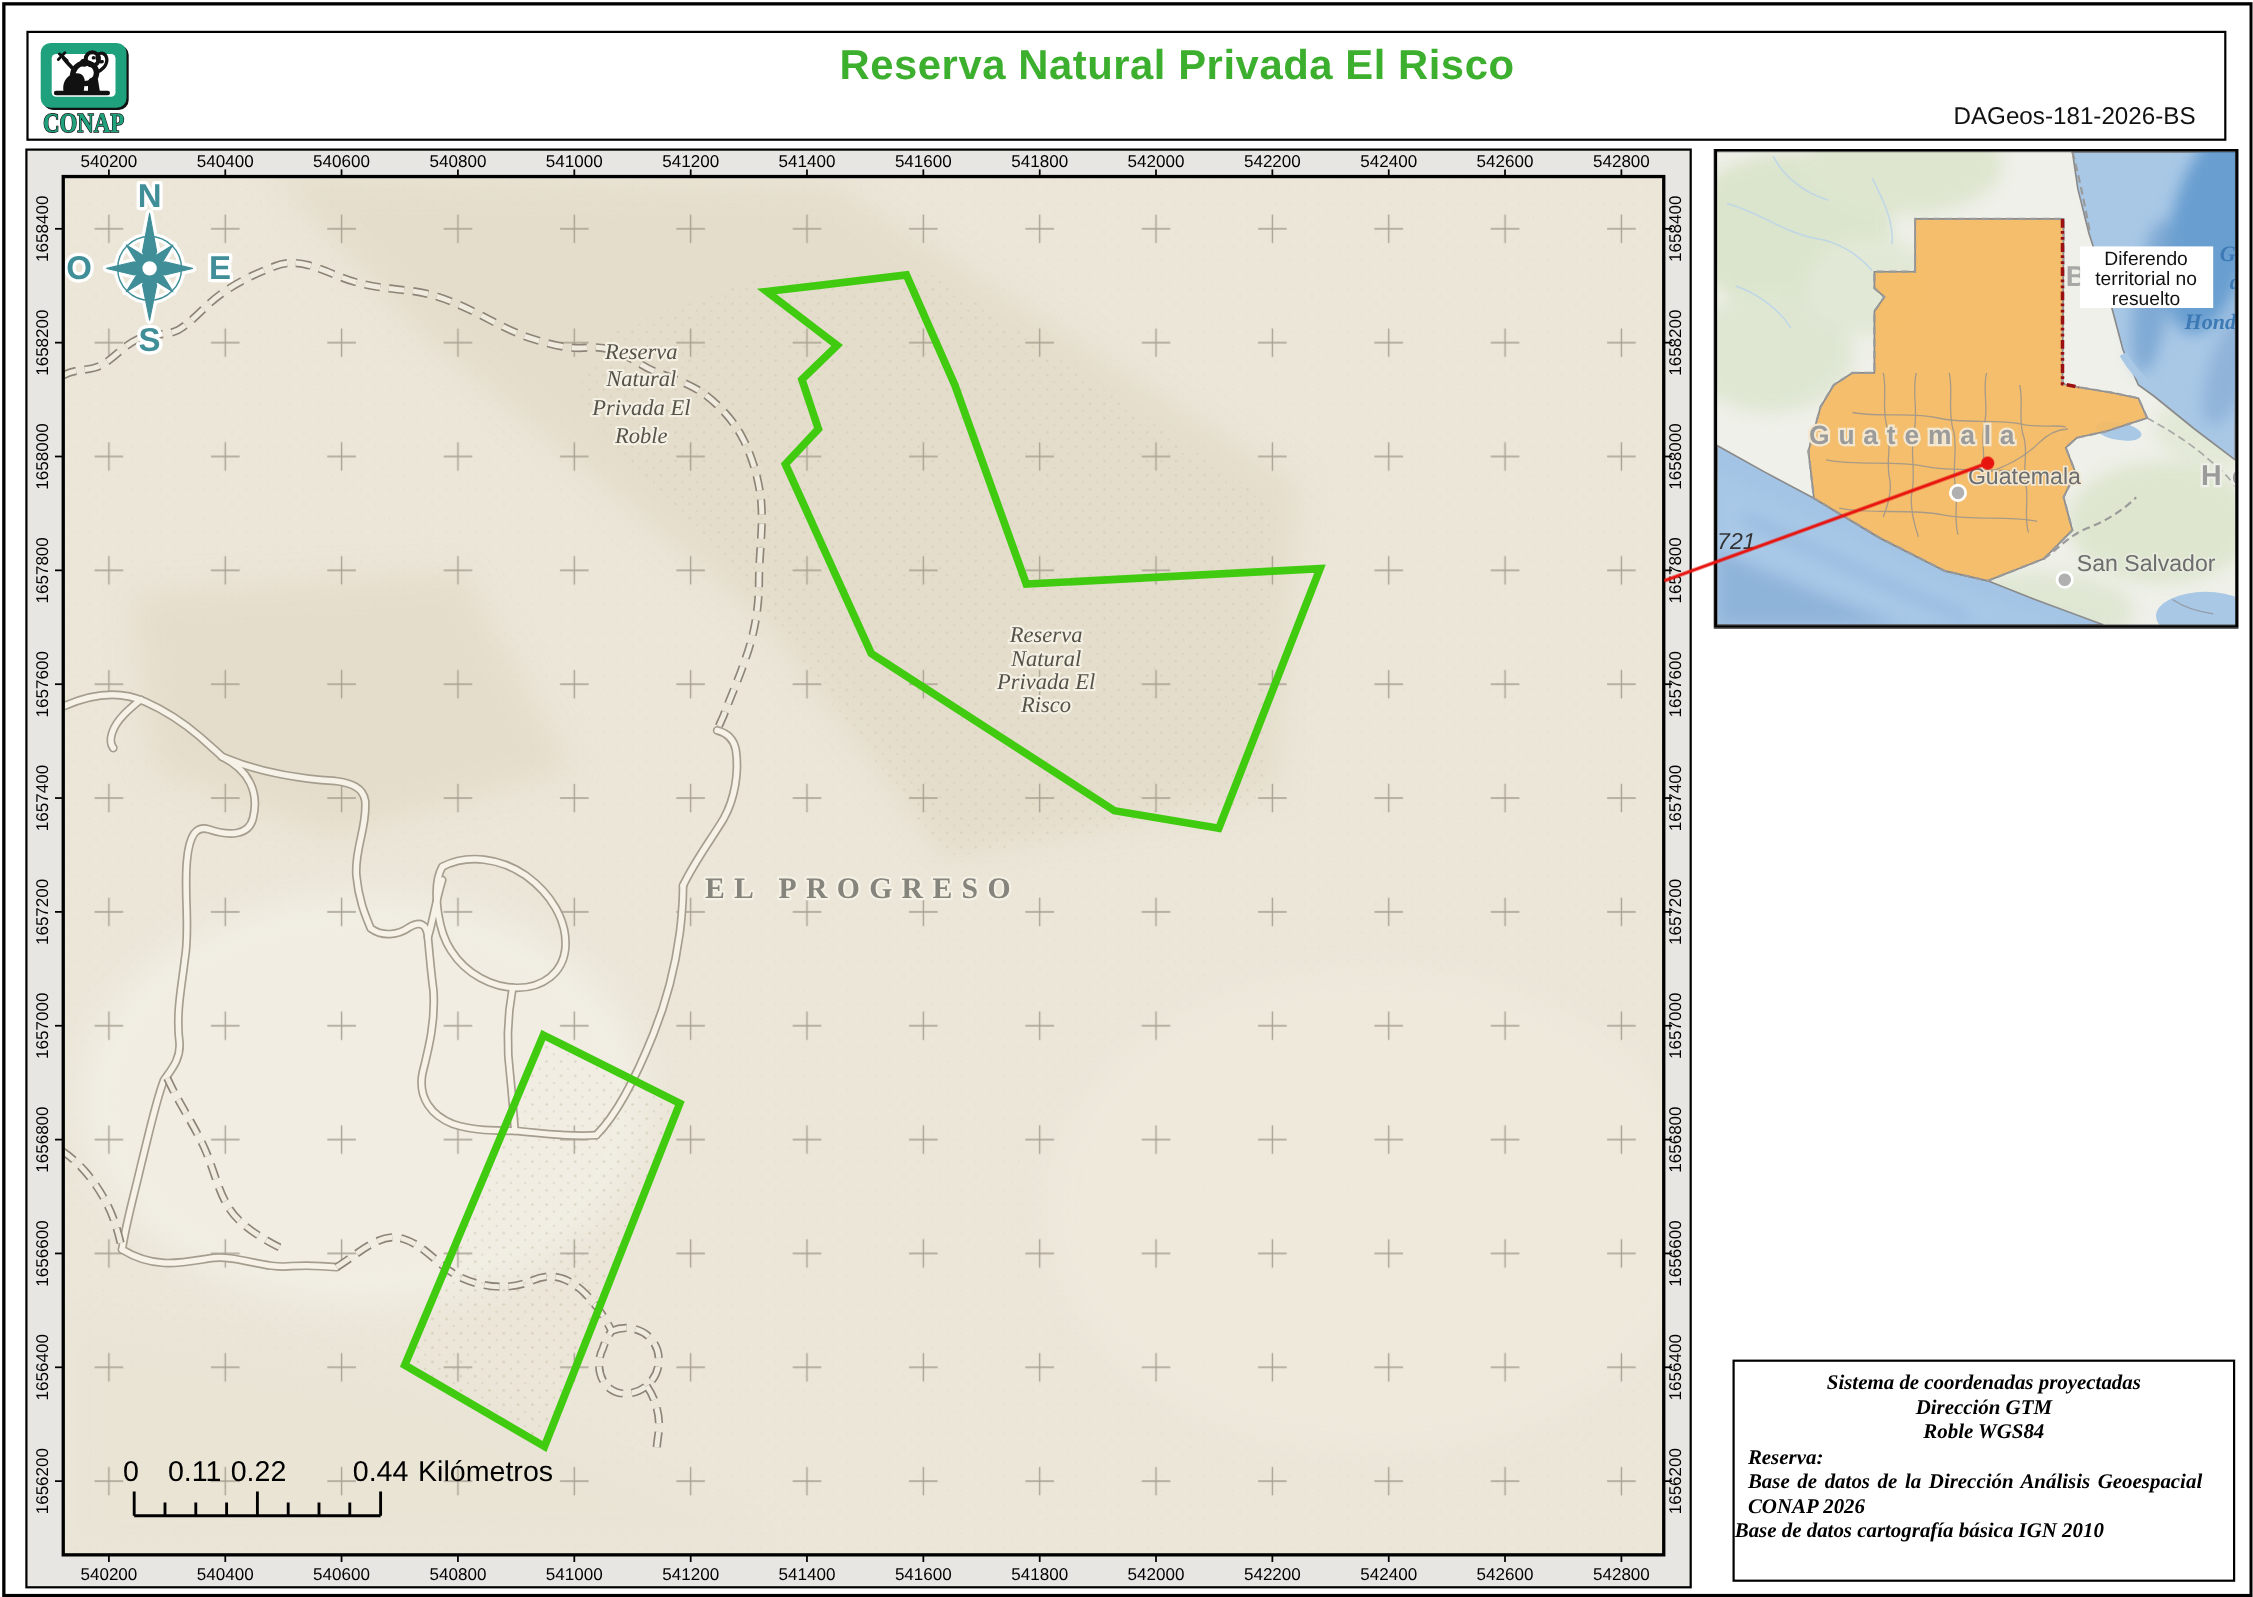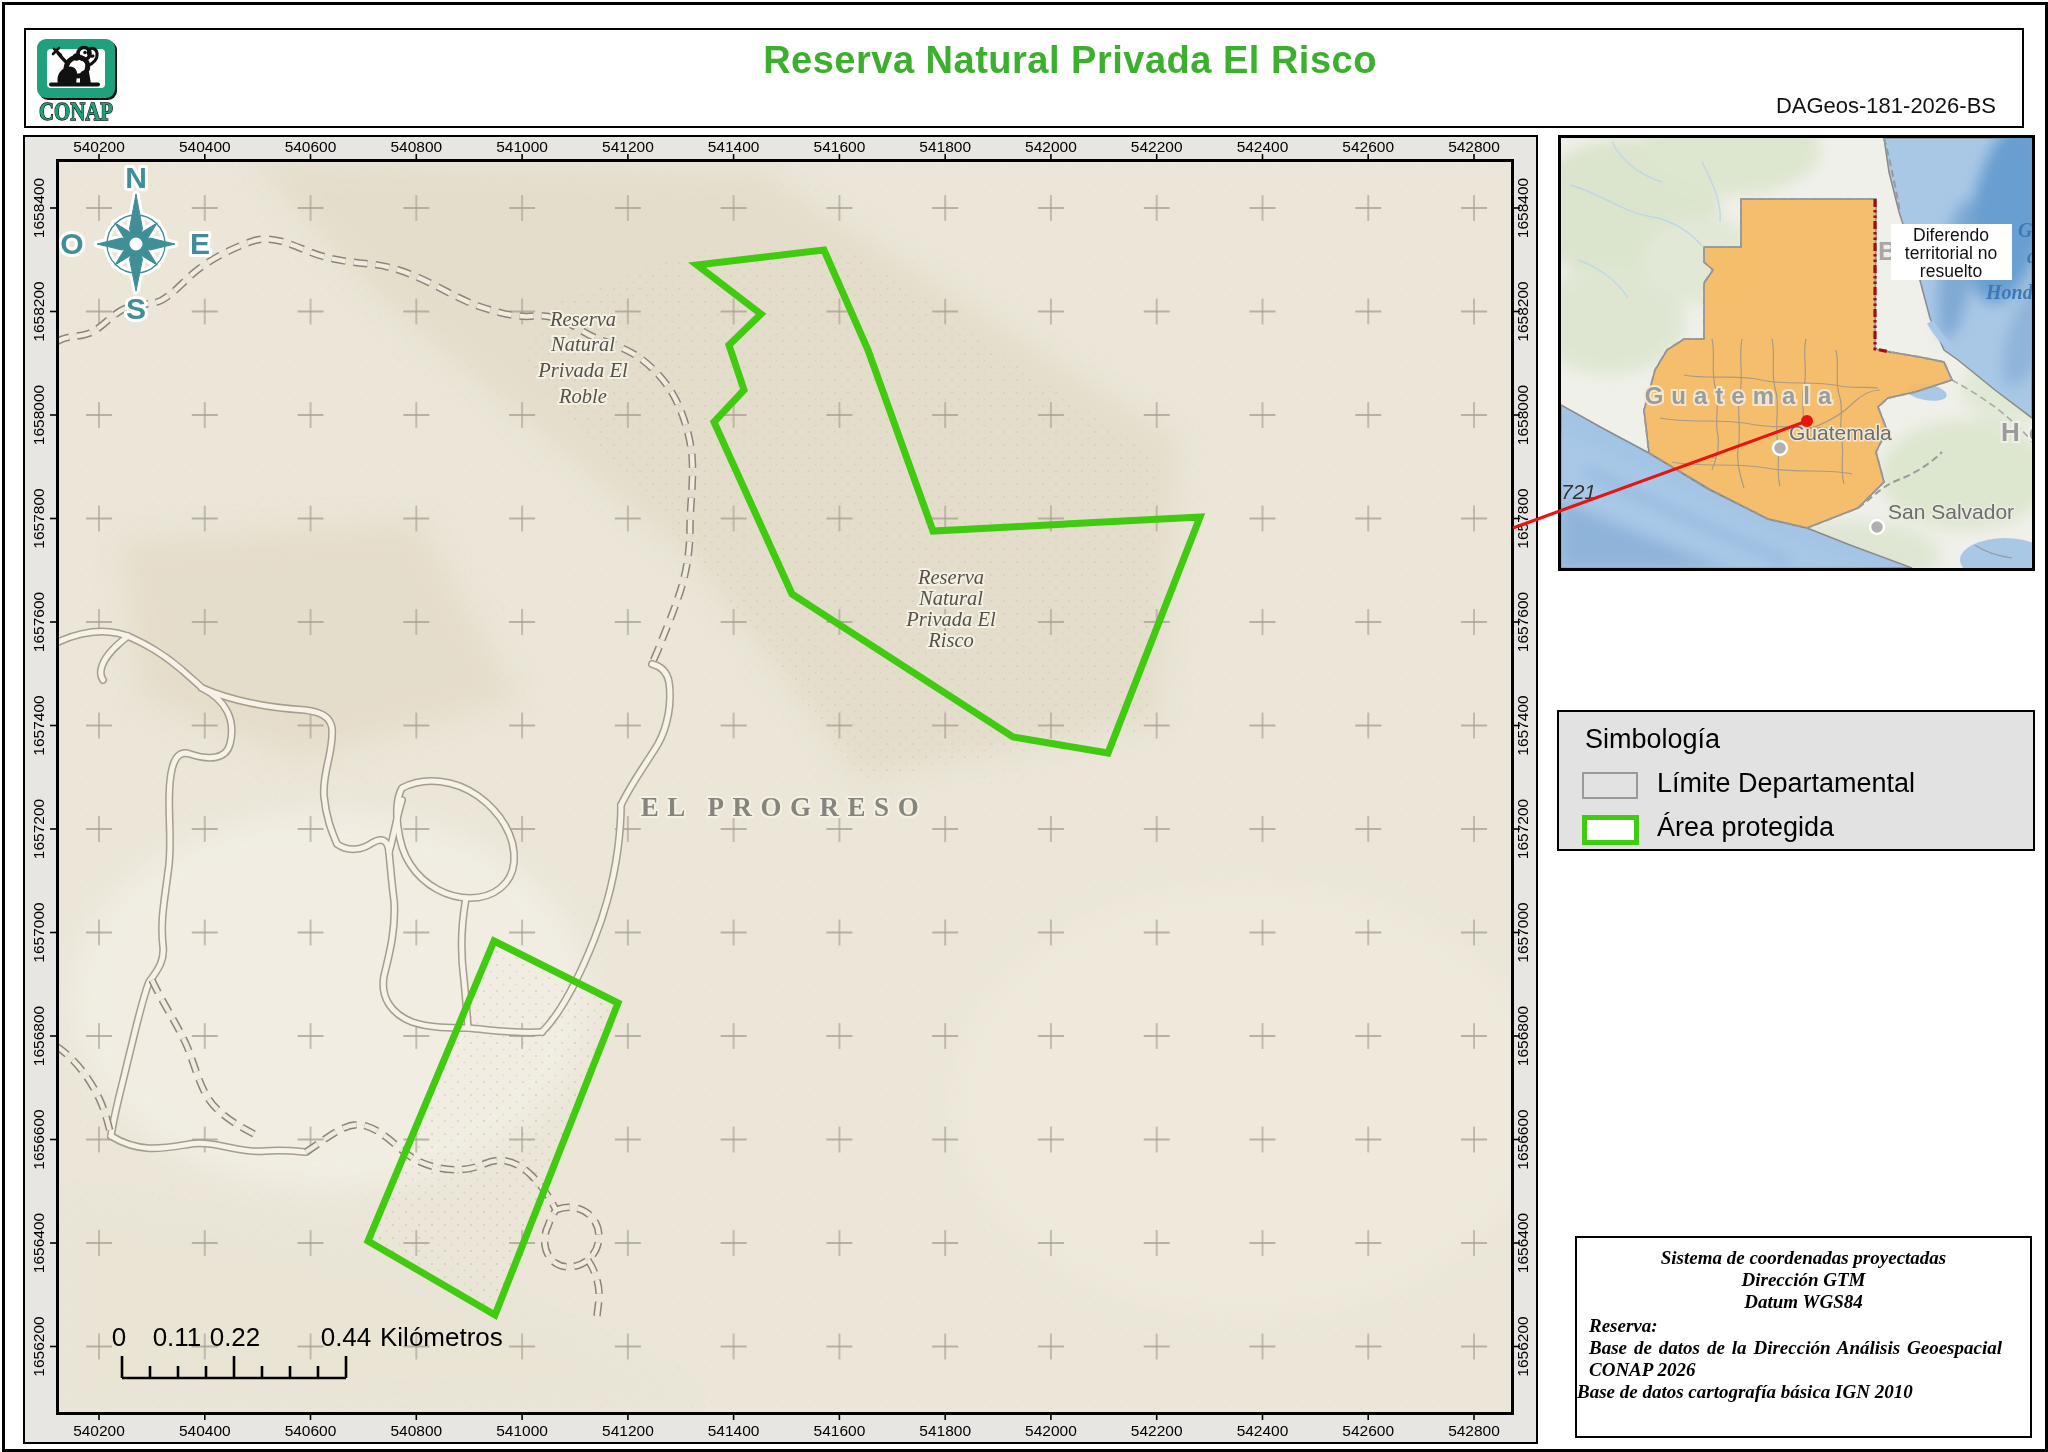--- a/index.html
+++ b/index.html
@@ -332,30 +332,23 @@
   <path d="M33,26 C29,22 26,19 23,15" fill="none" stroke="#111" stroke-width="3.4"></path>
   <path d="M19,11 L26,17 M18,16 L24,10" fill="none" stroke="#111" stroke-width="2.6"></path>
   <path d="M52,28 C58,26 63,21 62,15 C61,10 56,9 54,12 C52,15 54,19 58,18" fill="none" stroke="#111" stroke-width="3"></path>
  </g>
  <text x="41" y="82" text-anchor="middle" font-family="Liberation Serif" font-weight="bold" font-size="25" fill="#1ea17c" stroke="#111" stroke-width="1.3" paint-order="stroke" textLength="74" lengthAdjust="spacingAndGlyphs">CONAP</text>
 </svg>
 <div id="title">Reserva Natural Privada El Risco</div>
 <div id="dageos">DAGeos-181-2026-BS</div>
 </div>
 
-<div id="legend" class="lg">
-<div id="legtitle">Simbología</div>
-<div style="position:absolute;left:23px;top:60px;width:52px;height:23px;border:2.5px solid #9a9a9a;background:#e2e2e2;"></div>
-<div class="lgrow" style="top:56px;left:98px;">Límite Departamental</div>
-<div style="position:absolute;left:23px;top:103px;width:47px;height:20px;border:5px solid #41cb10;background:#fff;"></div>
-<div class="lgrow" style="top:100px;left:98px;">Área protegida</div>
-</div>
 
 <div id="src">
 <div class="c" style="margin-top:9px;">Sistema de coordenadas proyectadas</div>
 <div class="c">Dirección GTM</div>
-<div class="c">Datum WGS84</div>
+<div class="c">Roble WGS84</div>
 <div class="l" style="margin-left:12px;margin-top:2px;">Reserva:</div>
 <div class="j" style="margin-left:12px;margin-right:28px;">Base de datos de la Dirección Análisis Geoespacial</div>
 <div class="l" style="margin-left:12px;">CONAP 2026</div>
 <div class="l" style="">Base de datos cartografía básica IGN 2010</div>
 </div>
 
 </div>
 </body></html>

